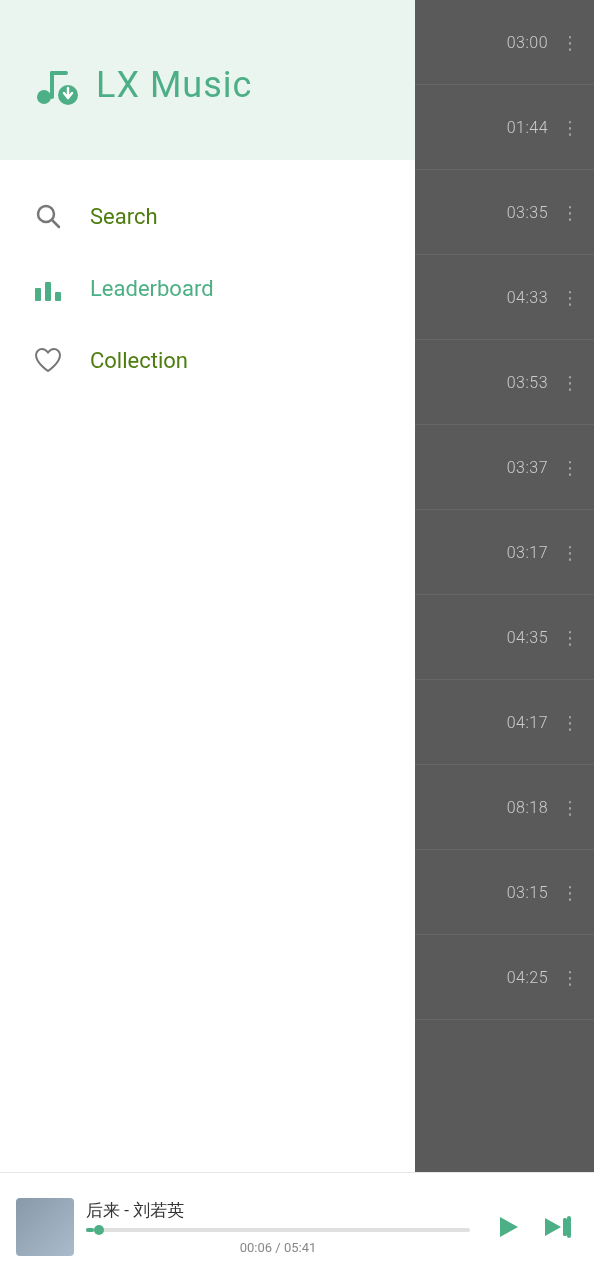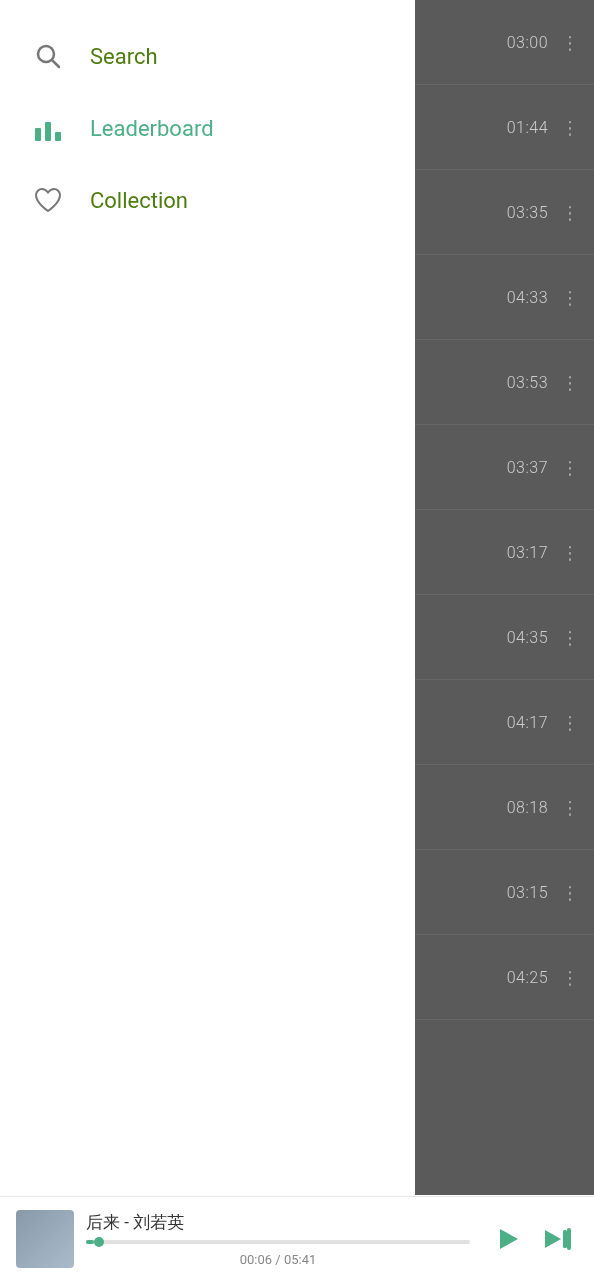--- a/index.html
+++ b/index.html
@@ -147,21 +147,21 @@
       justify-content: center;
       width: 24px;
     }
 
     
     .player-bar {
       position: absolute;
       bottom: 0;
       left: 0;
       width: 594px;
-      height: 84px;
+      height: 108px;
       background: #fff;
       border-top: 1px solid #e8e8e8;
       display: flex;
       align-items: center;
       padding: 0 16px;
       gap: 12px;
       z-index: 10;
     }
 
     .album-art {
@@ -263,20 +263,35 @@
     }
 
     
     svg { display: block; }
   </style>
 </head>
 <body>
 
 <div class="sidebar">
 
+  <div class="sidebar-header">
+    <div class="logo-icon">
+      <svg width="52" height="52" viewBox="0 0 52 52" fill="none">
+
+        <circle cx="14" cy="38" r="7" fill="#4caf86"></circle>
+        <rect x="20" y="12" width="4" height="28" fill="#4caf86" rx="2"></rect>
+        <rect x="20" y="12" width="18" height="4" fill="#4caf86" rx="2"></rect>
+
+        <circle cx="38" cy="36" r="10" fill="#4caf86"></circle>
+        <path d="M34 34 L38 39 L42 34" stroke="white" stroke-width="2.5" stroke-linecap="round" stroke-linejoin="round" fill="none"></path>
+        <line x1="38" y1="29" x2="38" y2="39" stroke="white" stroke-width="2.5" stroke-linecap="round"></line>
+      </svg>
+    </div>
+    <span class="app-title">LX Music</span>
+  </div>
 
   <nav class="sidebar-nav">
 
     <div class="nav-item">
       <div class="nav-icon">
         <svg width="32" height="32" viewBox="0 0 32 32" fill="none">
           <circle cx="14" cy="14" r="8" stroke="#777" stroke-width="2.5" fill="none"></circle>
           <line x1="20" y1="20" x2="27" y2="27" stroke="#777" stroke-width="2.5" stroke-linecap="round"></line>
         </svg>
       </div>

